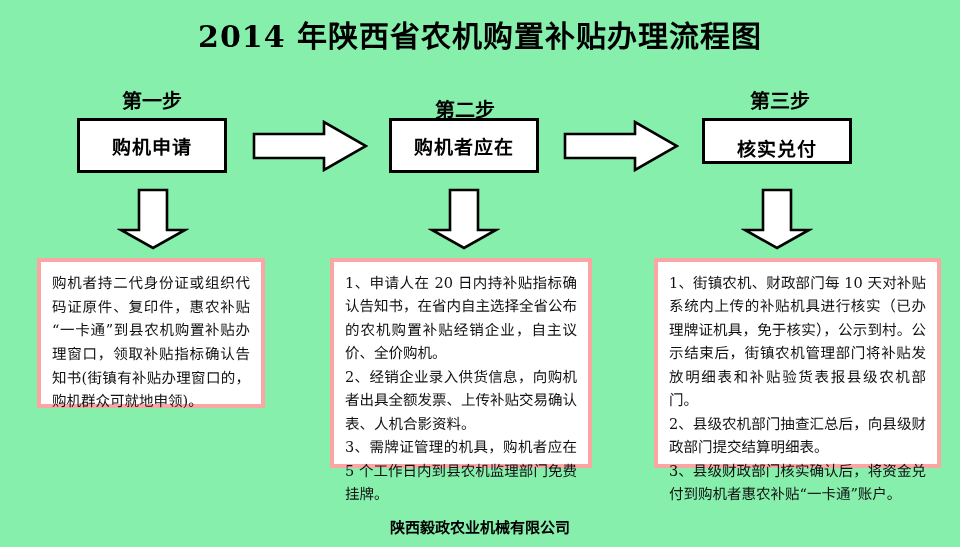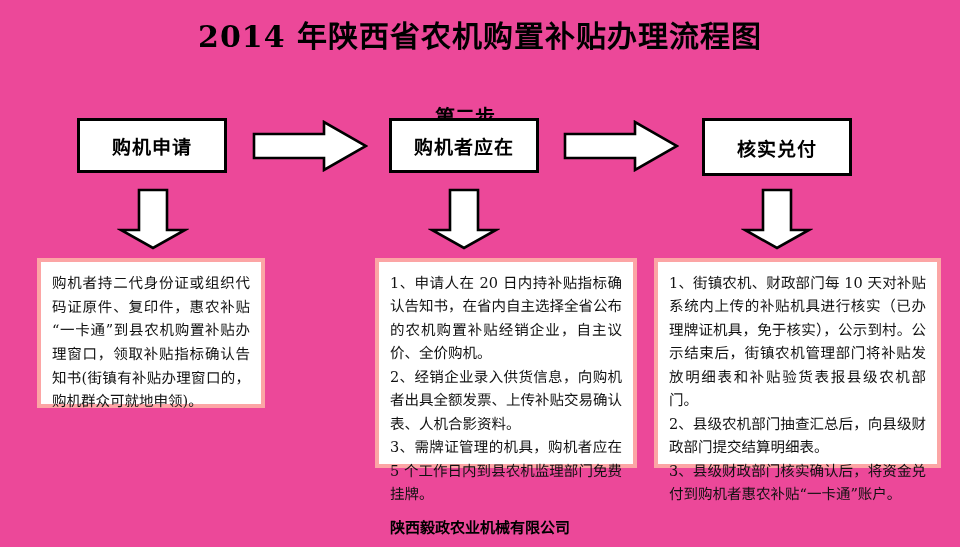--- a/index.html
+++ b/index.html
@@ -8,21 +8,21 @@
     background: #ffffff;
   }
   body {
     font-family: "DejaVu Sans", "Liberation Sans", sans-serif;
     color: #000000;
   }
   #canvas {
     position: relative;
     width: 960px;
     height: 547px;
-    background: #ec4899;
+    background: #86efac;
     overflow: hidden;
   }
 
   
   .title {
     position: absolute;
     left: 0;
     top: 12px;
     width: 960px;
     text-align: center;
@@ -104,45 +104,47 @@
     white-space: nowrap;
   }
 </style>
 </head>
 <body>
 
 <div id="canvas">
 
   <div class="title">2014 年陕西省农机购置补贴办理流程图</div>
 
+  <div class="step-caption" style="left:62px; top:85px; width:180px;">第一步</div>
 
   <div class="step-box" style="left:77px; top:118px; width:150px; height:55px;">
     <span class="step-label">购机申请</span>
   </div>
 
   <div class="arrow" style="left:252px; top:120px;">
     <svg width="116" height="52" viewBox="0 0 116 52">
       <polygon points="2,14 72,14 72,2 114,26 72,50 72,38 2,38" fill="#ffffff" stroke="#000000" stroke-width="2.6" stroke-linejoin="miter"></polygon>
     </svg>
   </div>
 
-  <div class="step-caption" style="left:375px; top:101px; width:180px;">第二步</div>
+  <div class="step-caption" style="left:375px; top:94px; width:180px;">第二步</div>
 
   <div class="step-box" style="left:389px; top:118px; width:150px; height:55px;">
     <span class="step-label">购机者应在</span>
   </div>
 
   <div class="arrow" style="left:563px; top:120px;">
     <svg width="116" height="52" viewBox="0 0 116 52">
       <polygon points="2,14 72,14 72,2 114,26 72,50 72,38 2,38" fill="#ffffff" stroke="#000000" stroke-width="2.6" stroke-linejoin="miter"></polygon>
     </svg>
   </div>
 
+  <div class="step-caption" style="left:690px; top:85px; width:180px;">第三步</div>
 
-  <div class="step-box" style="left:702px; top:118px; width:150px; height:58px;">
+  <div class="step-box" style="left:702px; top:118px; width:150px; height:46px;align-items:flex-end;">
     <span class="step-label">核实兑付</span>
   </div>
 
   <div class="arrow" style="left:117px; top:188px;">
     <svg width="72" height="62" viewBox="0 0 72 62">
       <polygon points="22,2 50,2 50,42 68,42 36,60 4,42 22,42" fill="#ffffff" stroke="#000000" stroke-width="2.6" stroke-linejoin="miter"></polygon>
     </svg>
   </div>
 
   <div class="arrow" style="left:428px; top:188px;">
@@ -154,21 +156,21 @@
   <div class="arrow" style="left:741px; top:188px;">
     <svg width="72" height="62" viewBox="0 0 72 62">
       <polygon points="22,2 50,2 50,42 68,42 36,60 4,42 22,42" fill="#ffffff" stroke="#000000" stroke-width="2.6" stroke-linejoin="miter"></polygon>
     </svg>
   </div>
 
   <div class="detail-box narrow" style="left:37px; top:258px; width:228px; height:150px;">
     <p>购机者持二代身份证或组织代码证原件、复印件，惠农补贴“一卡通”到县农机购置补贴办理窗口，领取补贴指标确认告知书(街镇有补贴办理窗口的，购机群众可就地申领)。</p>
   </div>
 
-  <div class="detail-box" style="left:330px; top:258px; width:262px; height:210px;margin-left:45px;">
+  <div class="detail-box" style="left:330px; top:258px; width:262px; height:210px;">
     <p>1、申请人在 20 日内持补贴指标确认告知书，在省内自主选择全省公布的农机购置补贴经销企业，自主议价、全价购机。<br>2、经销企业录入供货信息，向购机者出具全额发票、上传补贴交易确认表、人机合影资料。<br>3、需牌证管理的机具，购机者应在 5 个工作日内到县农机监理部门免费挂牌。</p>
   </div>
 
   <div class="detail-box" style="left:638px; top:258px; width:287px; height:210px;margin-left:16px;">
     <p>1、街镇农机、财政部门每 10 天对补贴系统内上传的补贴机具进行核实（已办理牌证机具，免于核实），公示到村。公示结束后，街镇农机管理部门将补贴发放明细表和补贴验货表报县级农机部门。<br>2、县级农机部门抽查汇总后，向县级财政部门提交结算明细表。<br>3、县级财政部门核实确认后，将资金兑付到购机者惠农补贴“一卡通”账户。</p>
   </div>
 
   <div class="footer">陕西毅政农业机械有限公司</div>
 
 </div>

